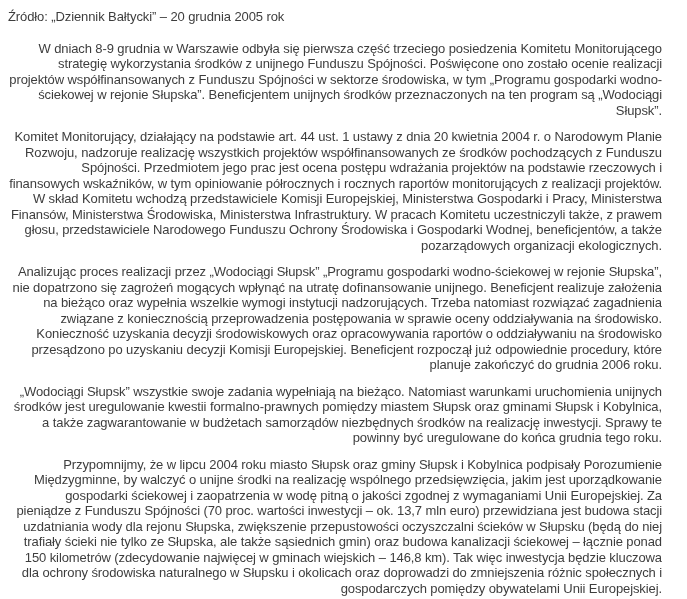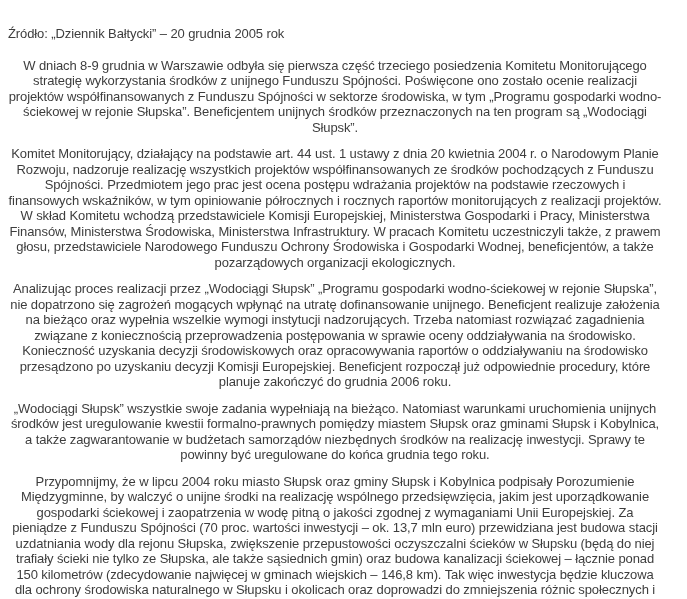--- a/index.html
+++ b/index.html
@@ -17,25 +17,25 @@
     box-sizing: border-box;
     width: 687px;
     height: 599px;
     padding: 9px 25px 0 8px;
     color: #3d3d3d;
     font-size: 13px;
     line-height: 15.5px;
     letter-spacing: -0.1px;
   }
   .source-line {
-    margin: 17px 0 16px 0;
+    margin: 0 0 16px 0;
   }
   .article p {
     margin: 0 0 11px 0;
-    text-align: center;
+    text-align: right;
   }
 </style>
 </head>
 <body>
 
 <div class="page">
   <div class="source-line">Źródło: „Dziennik Bałtycki” – 20 grudnia 2005 rok</div>
 
   <div class="article">
     <p>W dniach 8-9 grudnia w Warszawie odbyła się pierwsza część trzeciego posiedzenia Komitetu Monitorującego strategię wykorzystania środków z unijnego Funduszu Spójności. Poświęcone ono zostało ocenie realizacji projektów współfinansowanych z Funduszu Spójności w sektorze środowiska, w tym „Programu gospodarki wodno-ściekowej w rejonie Słupska”. Beneficjentem unijnych środków przeznaczonych na ten program są „Wodociągi Słupsk”.</p>

